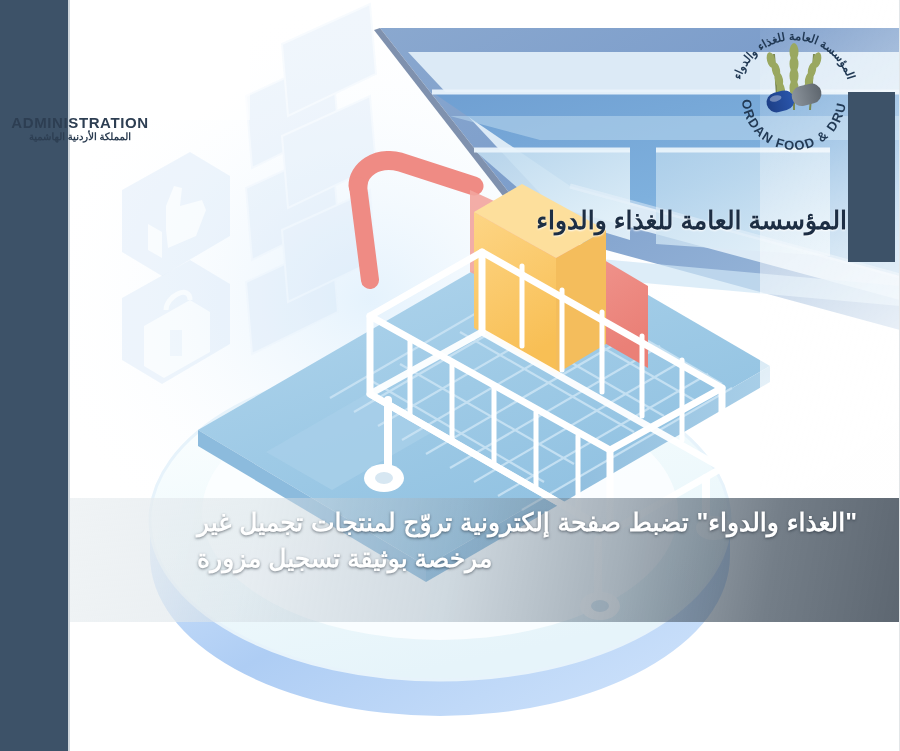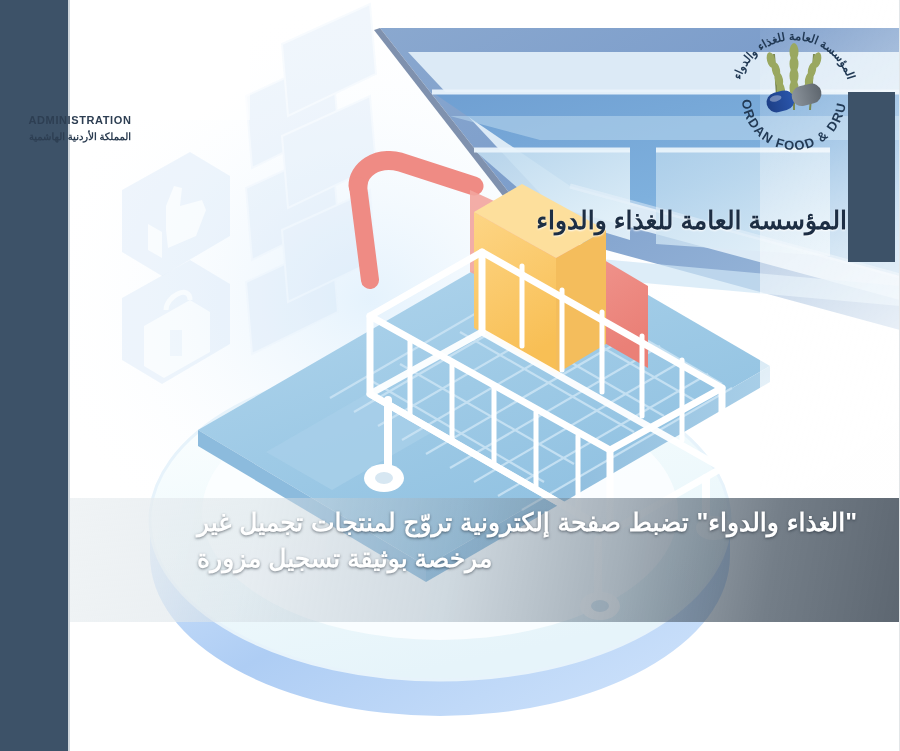--- a/index.html
+++ b/index.html
@@ -62,21 +62,21 @@
     width:160px; height:148px;
     z-index:50;
     direction:ltr;
   }
   .logo svg{ display:block; width:100%; height:100%; }
   .logo-admin{
     position:absolute;
     left:0; top:114px;
     width:160px;
     text-align:center;
-    font-size:11px;
+    font-size:15px;
     letter-spacing:.6px;
     color:#2d3e52;
     font-weight:600;
     z-index:51;
   }
   .logo-kingdom{
     position:absolute;
     left:0; top:131px;
     width:160px;
     text-align:center;

